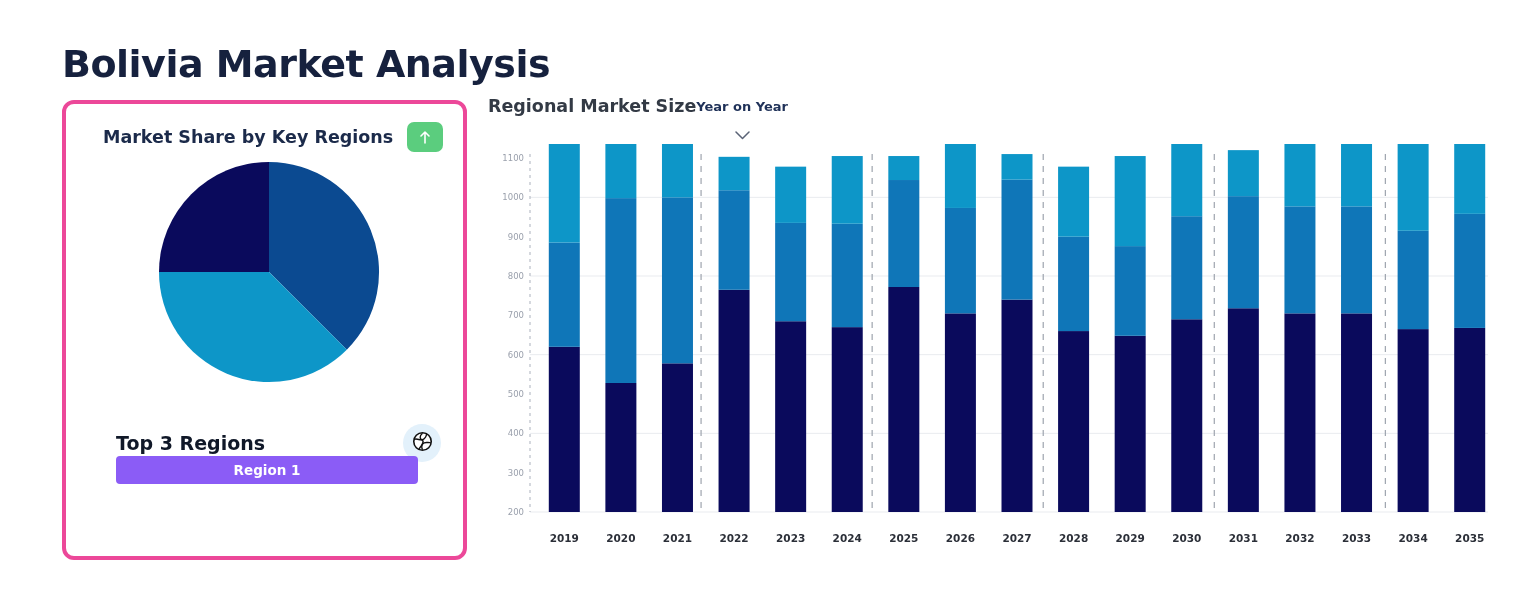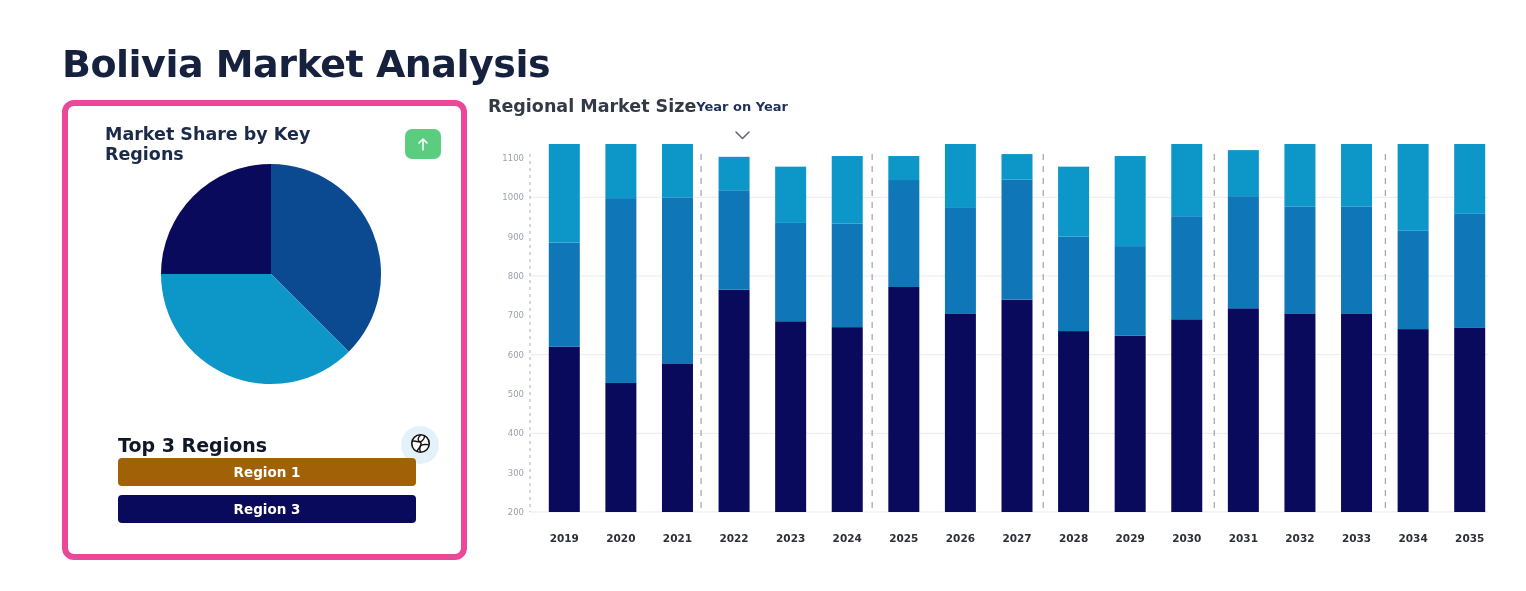--- a/index.html
+++ b/index.html
@@ -17,21 +17,21 @@
     font-size: 38px; font-weight: 700; letter-spacing: -0.5px;
     color: #16213e;
     font-family: "DejaVu Sans", sans-serif;
   }
 
   
   .left-card {
     position: absolute; left: 38px; top: 100px;
     width: 405px; height: 460px;
     background: #ffffff;
-    border: 6px solid #ec4899;
+    border: 4px solid #ec4899;
     border-radius: 12px;
     overflow: hidden;
   }
   .left-card-header {
     position: absolute; left: 37px; top: 18px; right: 20px;
     display: flex; align-items: center; justify-content: space-between;
   }
   .left-card-title {
     font-size: 17.5px; font-weight: 600; color: #1b2a4a;
     font-family: "DejaVu Sans", sans-serif;
@@ -155,25 +155,22 @@
             <path d="M8 21.6 C8.5 18 11 17 12.5 14.5 C14 12 18 13.5 21.4 13.2" stroke="#111111" stroke-width="1.6" fill="none"></path>
             <path d="M12 2 C12 2 12 22 12 22" stroke="#111111" stroke-width="0" fill="none"></path>
             <path d="M3.2 8.8 C7 7.5 9.6 11.2 12.2 10.2 C14.8 9.2 16.4 5.4 16.2 3" fill="#111111" opacity="0"></path>
             <path d="M12 2.6 C8.2 6 8.8 9 11.6 10.4 C14.4 11.8 11.6 14 11.2 17 C10.9 19.3 12 21.4 12 21.4" stroke="#111111" stroke-width="1.6" fill="none"></path>
           </svg>
         </span>
       </div>
     </div>
 
     <div class="region-list">
-      <div class="region-chip" style="background: #a16207;">
+      <div class="region-chip" style="background: #8b5cf6;">
         <span>Region 1</span>
-      </div>
-      <div class="region-chip" style="background: rgb(10, 10, 92);">
-        <span>Region 3</span>
       </div>
     </div>
   </div>
 
   <div class="chart-panel">
     <div class="chart-head">
       <div class="chart-title">Regional Market Size</div>
       <div class="chart-dropdown">
         <span class="chart-dropdown-label">Year on Year</span>
         <span>

